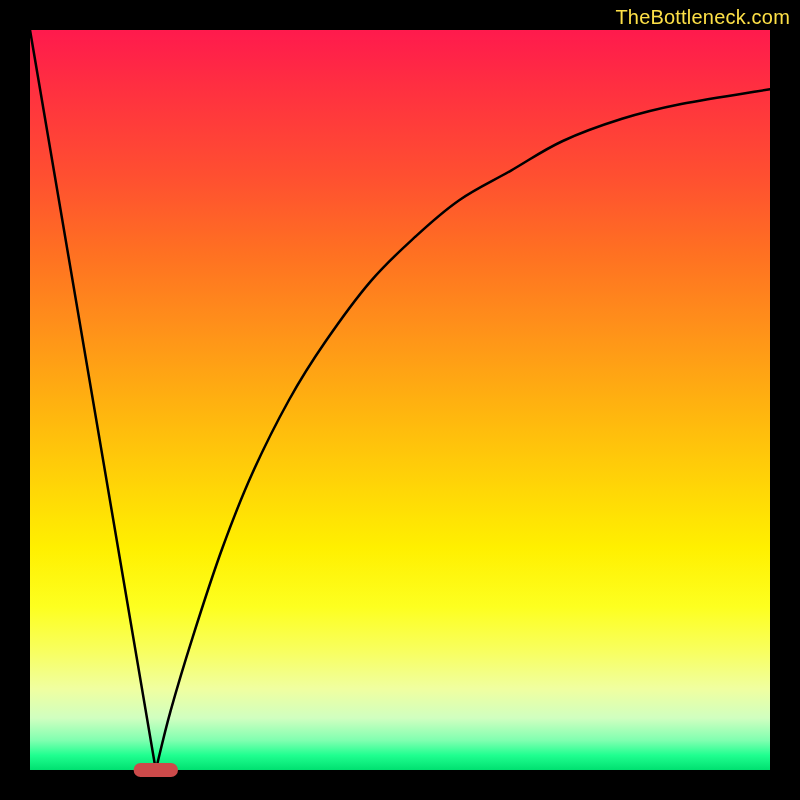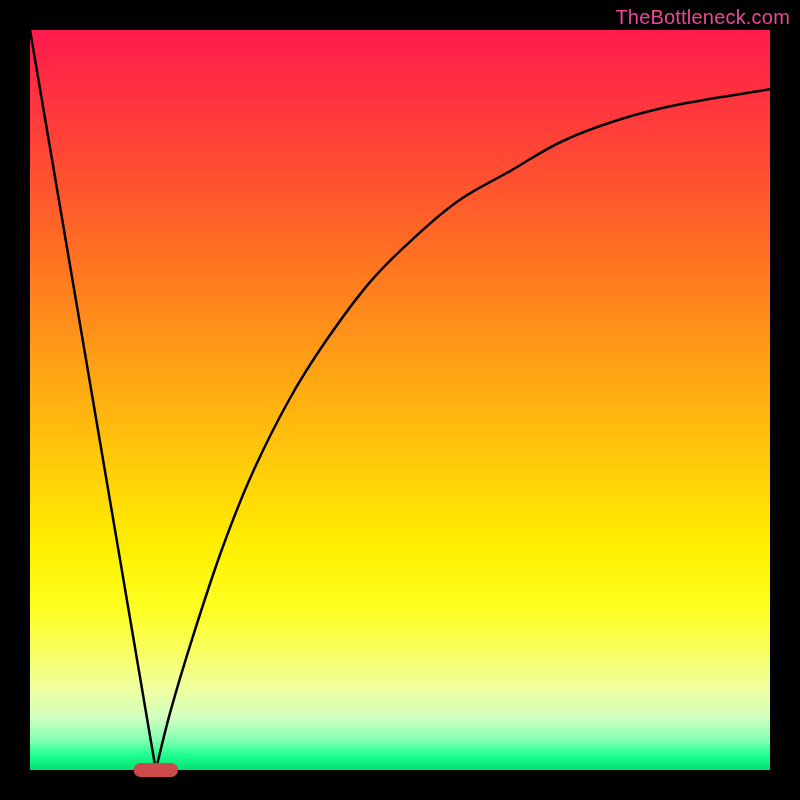--- a/index.html
+++ b/index.html
@@ -38,21 +38,21 @@
       #d0ffc0 93%,
       #80ffb0 96%,
       #20ff90 98%,
       #00e070 100%
     );
   }
   .watermark {
     position: absolute;
     top: 6px;
     right: 10px;
-    color: #ec4899;
+    color: #fde047;
     font-size: 20px;
     font-weight: 500;
     letter-spacing: 0.2px;
     user-select: none;
   }
   svg.curves {
     position: absolute;
     left: 0;
     top: 0;
     width: 740px;

